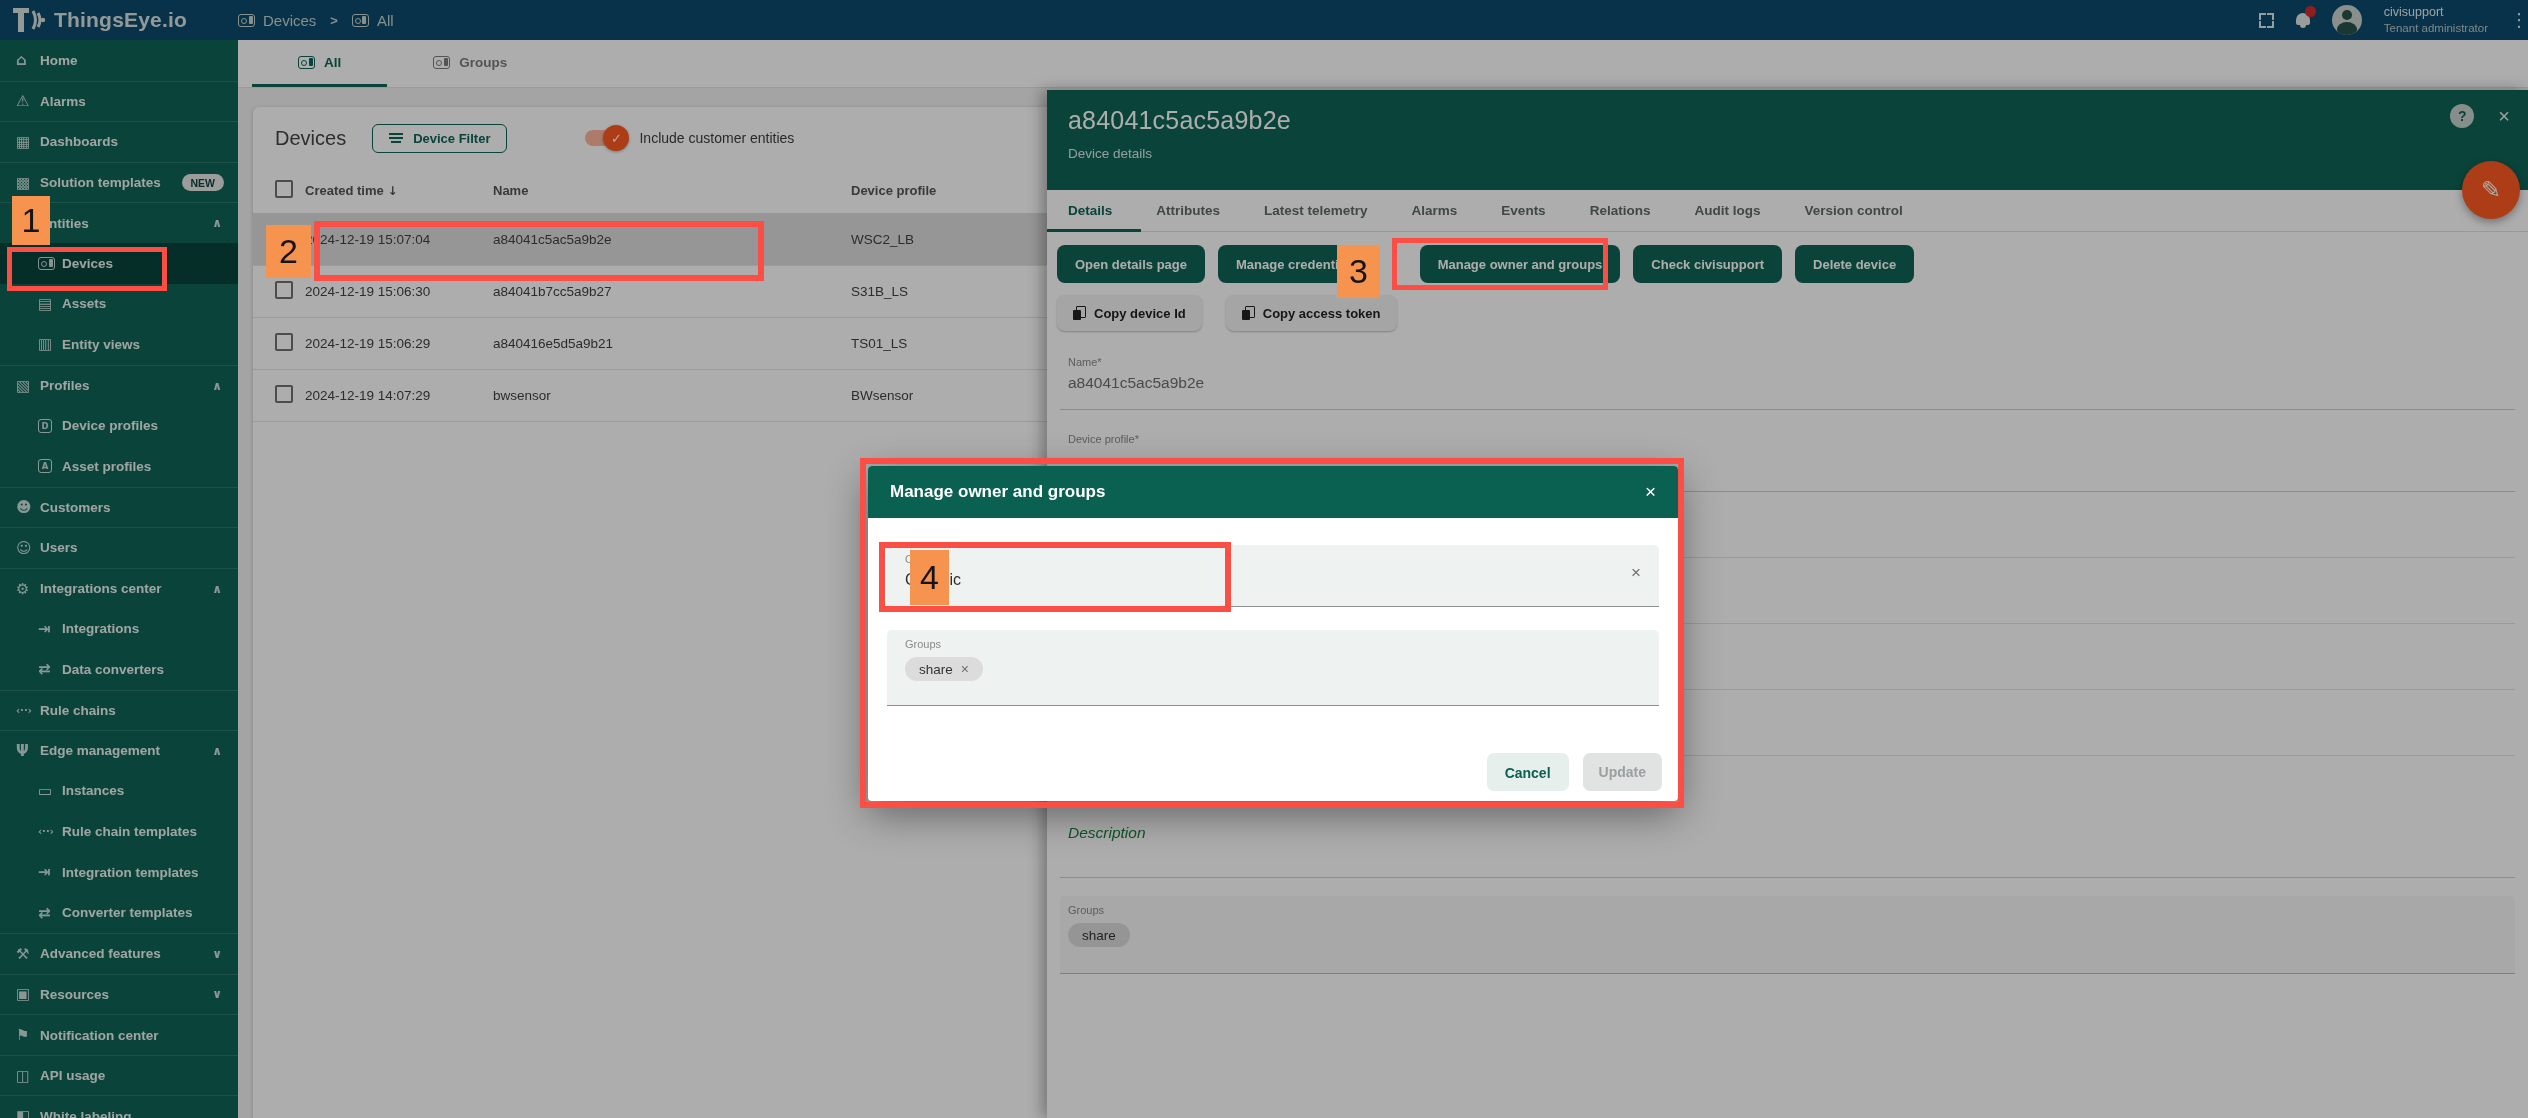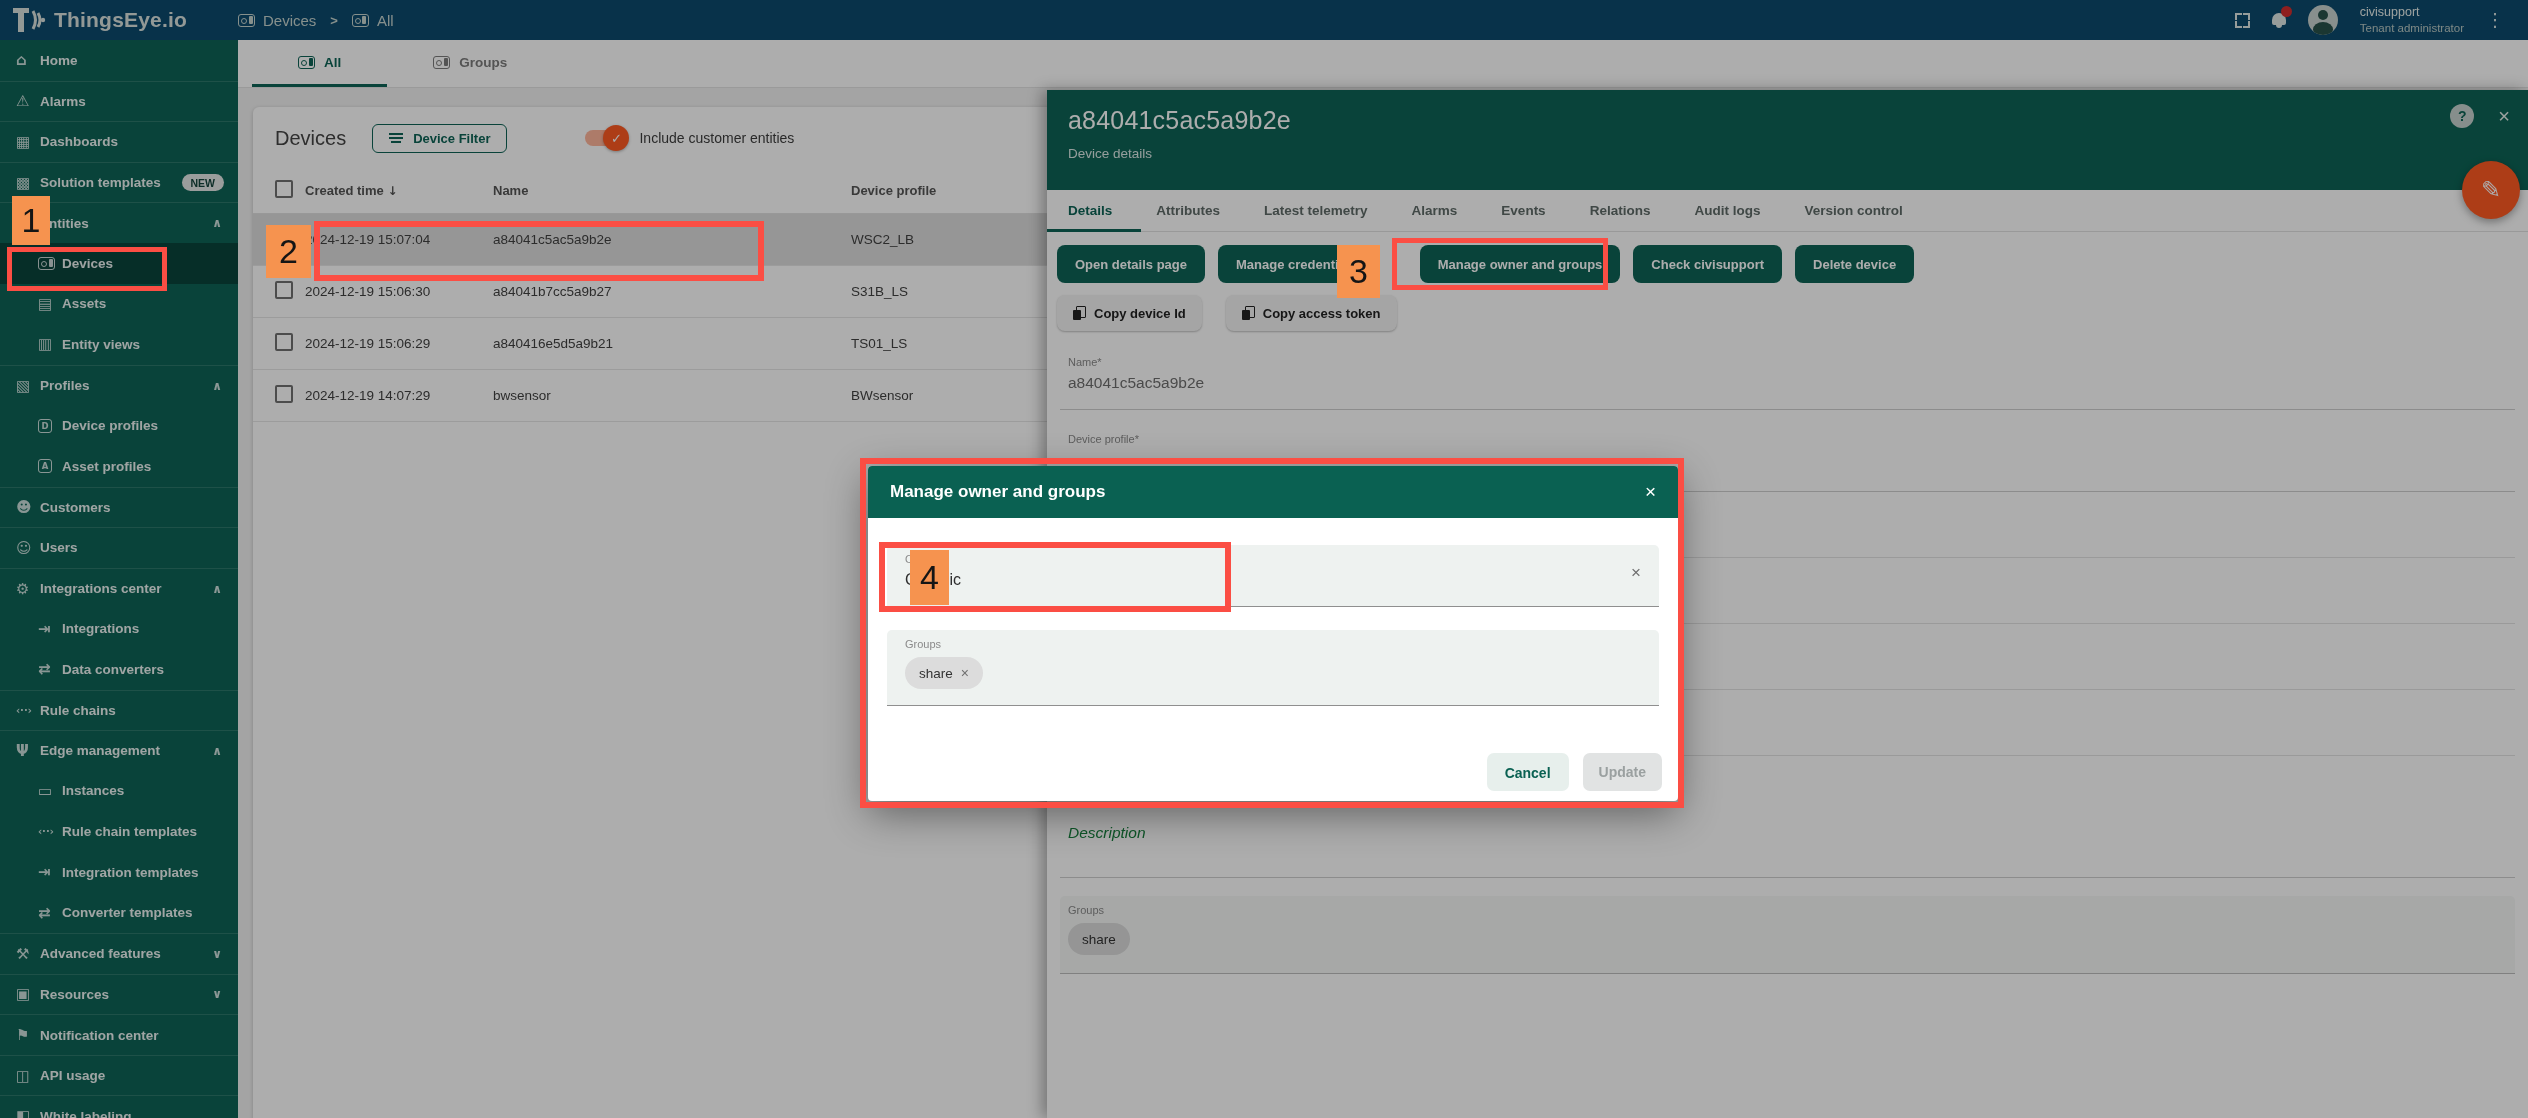--- a/index.html
+++ b/index.html
@@ -7,21 +7,21 @@
   body { font-family:"Liberation Sans","DejaVu Sans",sans-serif; position:relative; background:#fafafa; }
 
   
   .topbar { position:absolute; left:0; top:0; width:2528px; height:40px; background:#0c4a6e; display:flex; align-items:center; z-index:10; }
   .logo { display:flex; align-items:center; gap:8px; padding:0 18px 0 12px; width:238px; }
   .logo-mark { display:flex; align-items:flex-end; }
   .logo-text { color:#d9e2de; font-size:21px; font-weight:700; letter-spacing:0.2px; }
   .crumbs { display:flex; align-items:center; gap:14px; color:#c6d4cf; font-size:15px; }
   .crumb { display:flex; align-items:center; gap:8px; cursor:pointer; }
   .crumb-sep { font-size:13px; font-weight:700; }
-  .top-actions { margin-left:auto; display:flex; align-items:center; gap:22px; padding-right:24px; color:#dfe8e5; }
+  .top-actions { margin-left:auto; display:flex; align-items:center; gap:22px; padding-right:0; color:#dfe8e5; }
   .dev-ico { display:inline-block; width:17px; height:13px; border:1.6px solid currentColor; border-radius:3px; position:relative; flex:none; }
   .dev-ico::before { content:""; position:absolute; left:2px; bottom:1.5px; width:4px; height:4px; border:1.4px solid currentColor; border-radius:50%; }
   .dev-ico::after { content:""; position:absolute; right:1.5px; top:1.5px; bottom:1.5px; width:4px; background:currentColor; border-radius:1px; }
   .fs-ico { position:relative; width:15px; height:15px; display:inline-block; }
   .fs-ico i { position:absolute; inset:0; }
   .fs-ico i:nth-child(1)::before { content:""; position:absolute; left:0; top:0; width:5px; height:5px; border-left:2px solid #dfe8e5; border-top:2px solid #dfe8e5; }
   .fs-ico i:nth-child(1)::after { content:""; position:absolute; right:0; top:0; width:5px; height:5px; border-right:2px solid #dfe8e5; border-top:2px solid #dfe8e5; }
   .fs-ico i:nth-child(2)::before { content:""; position:absolute; left:0; bottom:0; width:5px; height:5px; border-left:2px solid #dfe8e5; border-bottom:2px solid #dfe8e5; }
   .fs-ico i:nth-child(2)::after { content:""; position:absolute; right:0; bottom:0; width:5px; height:5px; border-right:2px solid #dfe8e5; border-bottom:2px solid #dfe8e5; }
   .bell { position:relative; width:14px; height:12px; background:#dfe8e5; border-radius:7px 7px 2px 2px; display:inline-block; }
@@ -100,21 +100,21 @@
   .copy-ico::after { content:""; position:absolute; left:0; bottom:0; width:8px; height:10px; background:#222; border-radius:1px; }
   .field { position:absolute; left:13px; right:13px; border-bottom:1px solid #cfcfcf; }
   .f-label { font-size:11px; color:#8a8a8a; }
   .f-value { font-size:15.5px; color:#6f6f6f; margin-top:6px; }
   .f-name { top:258px; height:62px; padding:8px 0 0 8px; }
   .f-profile { top:335px; height:67px; padding:8px 0 0 8px; }
   .ghost { position:absolute; left:13px; right:13px; height:66px; border-bottom:1px solid #e3e3e3; }
   .f-desc { top:720px; height:68px; padding:14px 0 0 8px; }
   .f-desc .f-label { font-size:15.5px; color:#15803d;font-style:italic; }
   .f-groups { top:806px; height:78px; padding:8px 0 0 8px; background:#f6f8f7; border-radius:5px 5px 0 0; border-bottom:1px solid #bdbdbd; }
-  .chip { display:inline-flex; align-items:center; gap:8px; background:#dcdcdc; color:#333; border-radius:16px; height:32px; padding:0 14px; font-size:13.5px; margin-top:7px; }
+  .chip { display:inline-flex; align-items:center; gap:8px; background:#dcdcdc; color:#333; border-radius:16px; height:24px; padding:0 14px; font-size:13.5px; margin-top:7px; }
   .chip .chip-x { color:#6f6f6f; font-size:14px; cursor:pointer; }
 
   
   .backdrop { position:absolute; inset:0; background:rgba(0,0,0,0.32); z-index:40; }
 
   
   .modal { position:absolute; left:868px; top:466px; width:810px; height:335px; background:#fff; border-radius:4px; box-shadow:0 12px 40px rgba(0,0,0,0.45); z-index:50; }
   .m-head { height:52px; background:#0a6152; border-radius:4px 4px 0 0; display:flex; align-items:center; padding:0 22px; color:#fff; }
   .m-title { font-size:17px; font-weight:700; flex:1; }
   .m-x { font-size:19px; cursor:pointer; }

